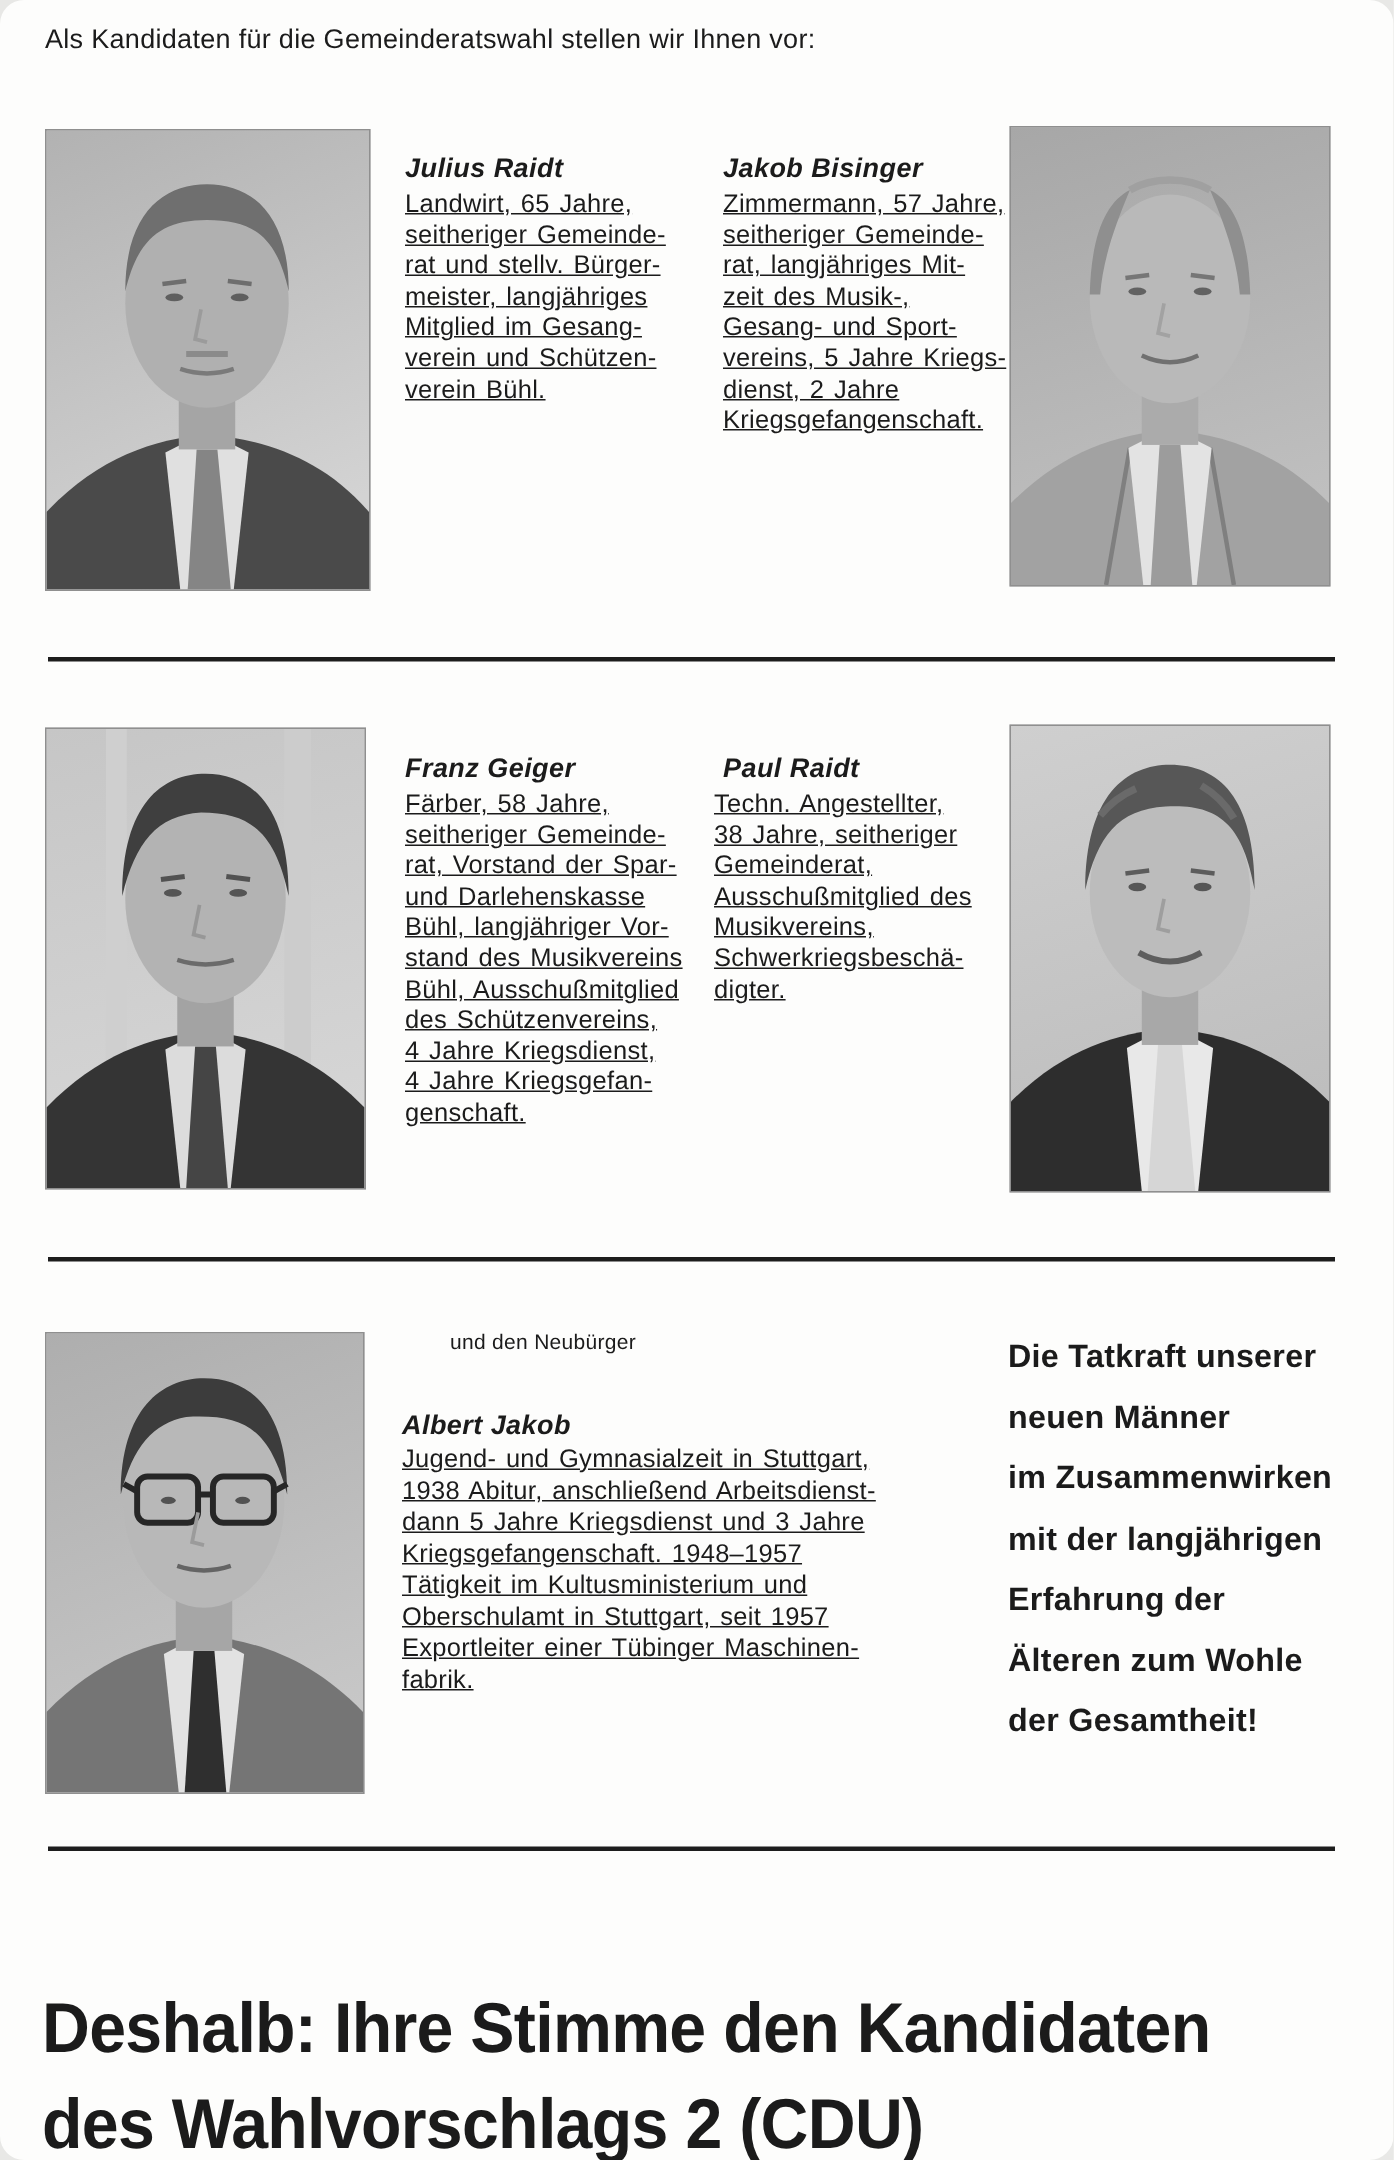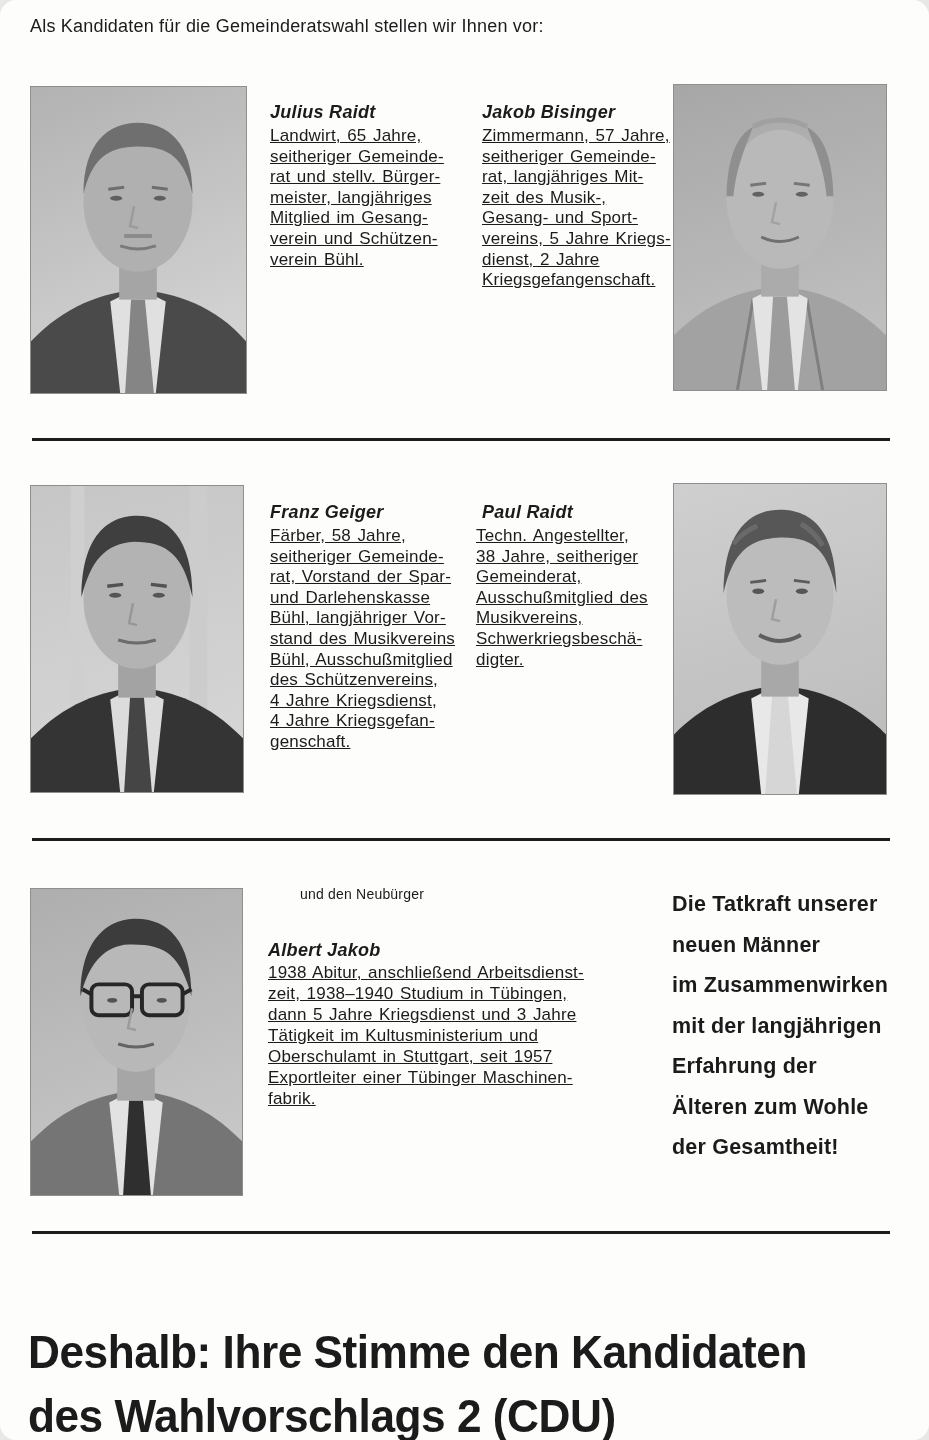--- a/index.html
+++ b/index.html
@@ -221,23 +221,24 @@
       <ellipse cx="82" cy="112" rx="5" ry="2.4" fill="#525252"></ellipse>
       <ellipse cx="132" cy="112" rx="5" ry="2.4" fill="#525252"></ellipse>
       <path d="M102,120 L98,140 L106,142" stroke="#9b9b9b" stroke-width="2.5" fill="none"></path>
       <path d="M88,156 Q106,162 124,156" stroke="#646464" stroke-width="3" fill="none"></path>
     </svg>
   </figure>
 
   <div class="abs newcomer">und den Neubürger</div>
   <h3 class="abs name n5">Albert Jakob</h3>
   <div class="abs bio b5">
+      <div class="line">Jugend- und Gymnasialzeit in Stuttgart,</div>
       <div class="line">1938 Abitur, anschließend Arbeitsdienst-</div>
-      <div class="line">zeit, 1938–1940 Studium in Tübingen,</div>
       <div class="line">dann 5 Jahre Kriegsdienst und 3 Jahre</div>
+      <div class="line">Kriegsgefangenschaft. 1948–1957</div>
       <div class="line">Tätigkeit im Kultusministerium und</div>
       <div class="line">Oberschulamt in Stuttgart, seit 1957</div>
       <div class="line">Exportleiter einer Tübinger Maschinen-</div>
       <div class="line">fabrik.</div>
     </div>
 
   <div class="abs slogan">
       <div class="line">Die Tatkraft unserer</div>
       <div class="line">neuen Männer</div>
       <div class="line">im Zusammenwirken</div>

